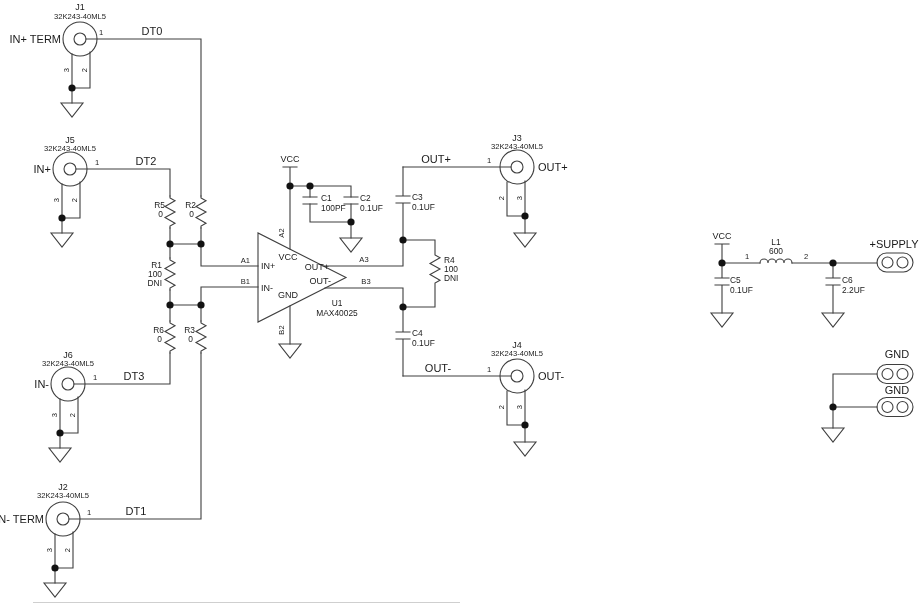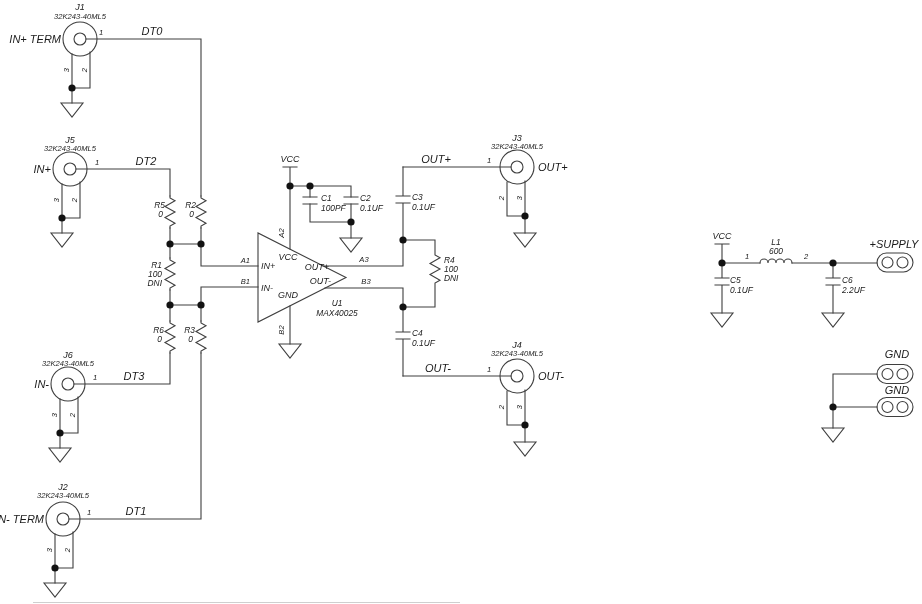--- a/index.html
+++ b/index.html
@@ -1,16 +1,16 @@
 <!DOCTYPE html>
 <html><head>
 <meta charset="utf-8">
 <style>
   html,body{margin:0;padding:0;background:#fff;}
-  #sheet{position:relative;width:922px;height:604px;background:#ffffff;overflow:hidden;font-style:italic;}
+  #sheet{position:relative;width:922px;height:604px;background:#ffffff;overflow:hidden;}
   svg{position:absolute;left:0;top:0;}
   text{font-family:"Liberation Sans","DejaVu Sans",sans-serif;fill:#1b1b1b;}
   .net{font-size:11px;}
   .ext{font-size:11px;}
   .ref{font-size:9px;}
   .part{font-size:7.6px;}
   .pin{font-size:7.6px;}
   .val{font-size:8.4px;}
   .amp{font-size:9px;}
   .mid{text-anchor:middle;}

